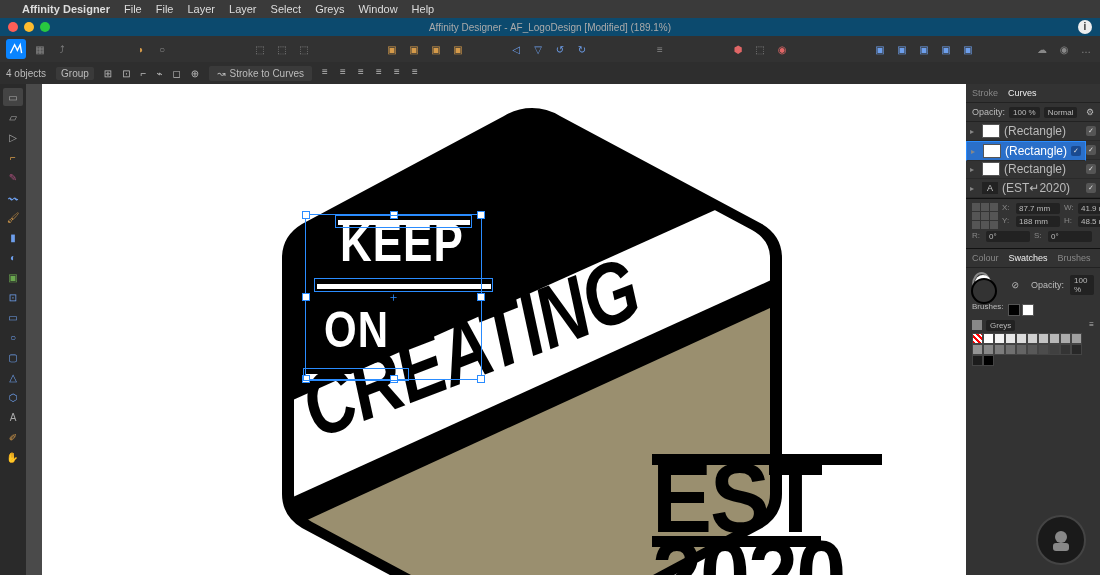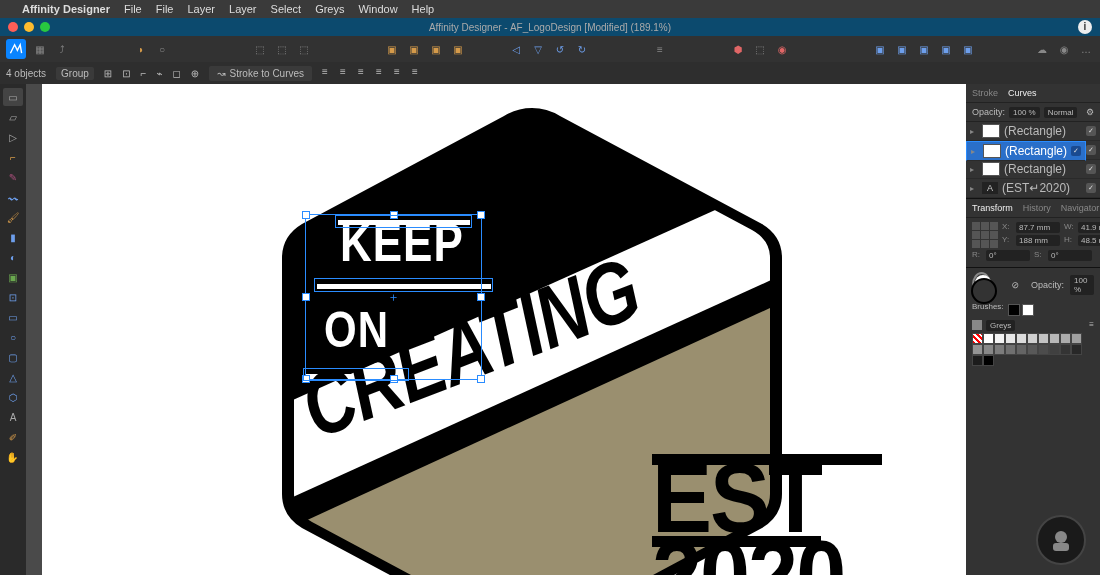--- a/index.html
+++ b/index.html
@@ -284,25 +284,20 @@
         </div>
       <div class="layer">
           <span class="chev">▸</span>
           <span class="A">A</span>
           <span class="name">(EST↵2020)</span>
           <span class="chk">✓</span>
         </div>
     </div>
 
     <div class="transform">
-      <div class="panel-tabs">
-        <span class="tab active">Transform</span>
-        <span class="tab">History</span>
-        <span class="tab">Navigator</span>
-      </div>
       <div class="tpanel">
         <div class="trow">
           <div class="anchor">
               <span></span>
               <span></span>
               <span></span>
               <span></span>
               <span></span>
               <span></span>
               <span></span>
@@ -327,20 +322,26 @@
         <div class="trow">
             <span class="tlabel">R:</span>
             <span class="tval">0°</span>
             <span class="tlabel">S:</span>
             <span class="tval">0°</span>
           </div>
       </div>
     </div>
 
     <div class="transform">
+      <div class="panel-tabs">
+        <span class="tab">Colour</span>
+        <span class="tab active">Swatches</span>
+        <span class="tab">Brushes</span>
+
+      </div>
       <div class="swpanel">
         <div class="swatches">
           <div class="sw-circle">
               <div class="sw-fill"></div>
               <div class="sw-stroke"></div>
             </div>
           <span style="margin-left:14px">⊘</span>
           <span style="flex:1"></span>
           <span>Opacity:</span>
           <span class="opv">100 %</span>

